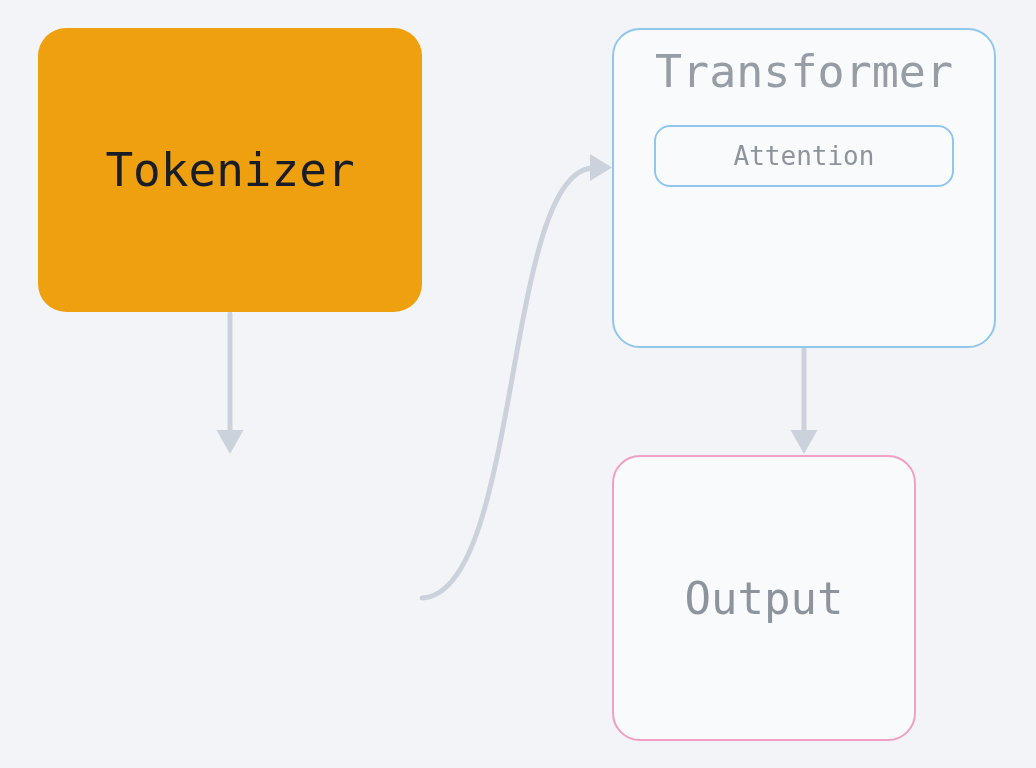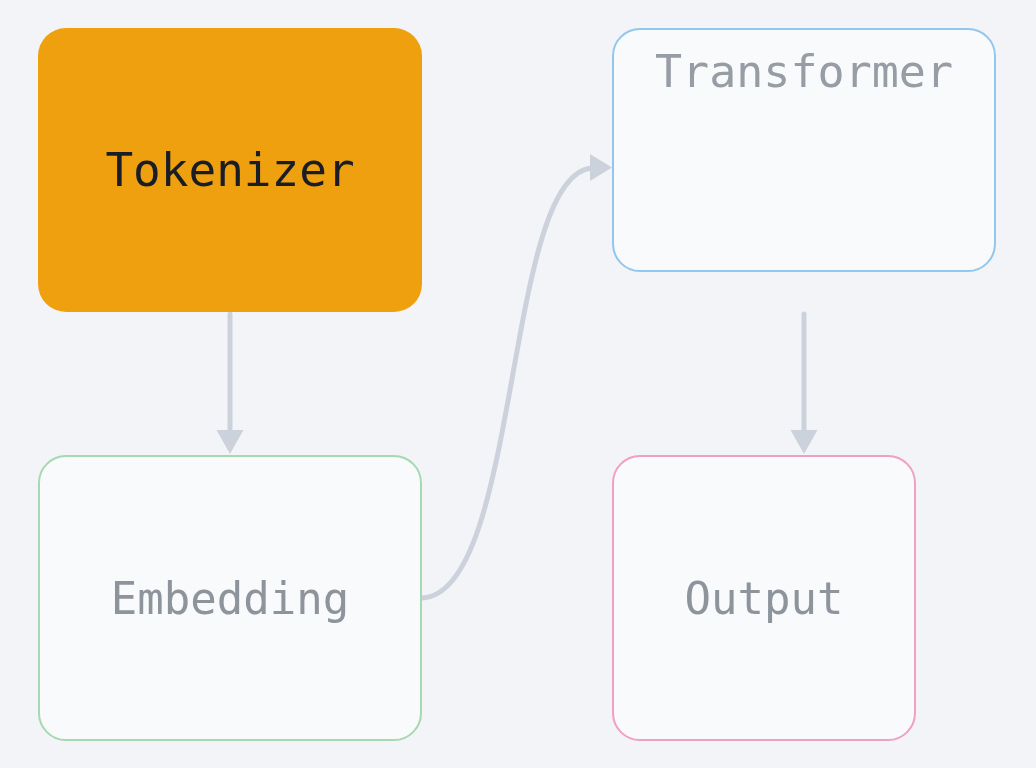--- a/index.html
+++ b/index.html
@@ -49,21 +49,21 @@
     justify-content:center;
   }
   .node-tokenizer{
     left:38px;top:28px;width:384px;height:284px;
     background:var(--tokenizer_fill);
     color:var(--tokenizer_text);
     font-size:46px;
     font-weight:400;
   }
   .node-transformer{
-    left:612px;top:28px;width:384px;height:244px;
+    left:612px;top:28px;width:384px;height:320px;
     background:var(--node_fill);
     border:2.5px solid var(--transformer_border);
     flex-direction:column;
     align-items:center;
     justify-content:flex-start;
     padding:20px 42px 0 42px;
   }
   .transformer-title{
     color:var(--title_text);
     font-size:45px;
@@ -117,23 +117,23 @@
       <path class="edge-head" d="M790.5,430 L817.5,430 L804,454 Z"></path>
     </g>
   </svg>
 
   <div class="node node-tokenizer">
     <span>Tokenizer</span>
   </div>
 
   <div class="node node-transformer">
     <div class="transformer-title">Transformer</div>
+    <div class="subnode">
+      <span>Attention</span>
+    </div>
   </div>
 
-  <div class="node node-embedding">
-    <span>Embedding</span>
-  </div>
 
   <div class="node node-output">
     <span>Output</span>
   </div>
 
 </div>
 
 </body></html>

